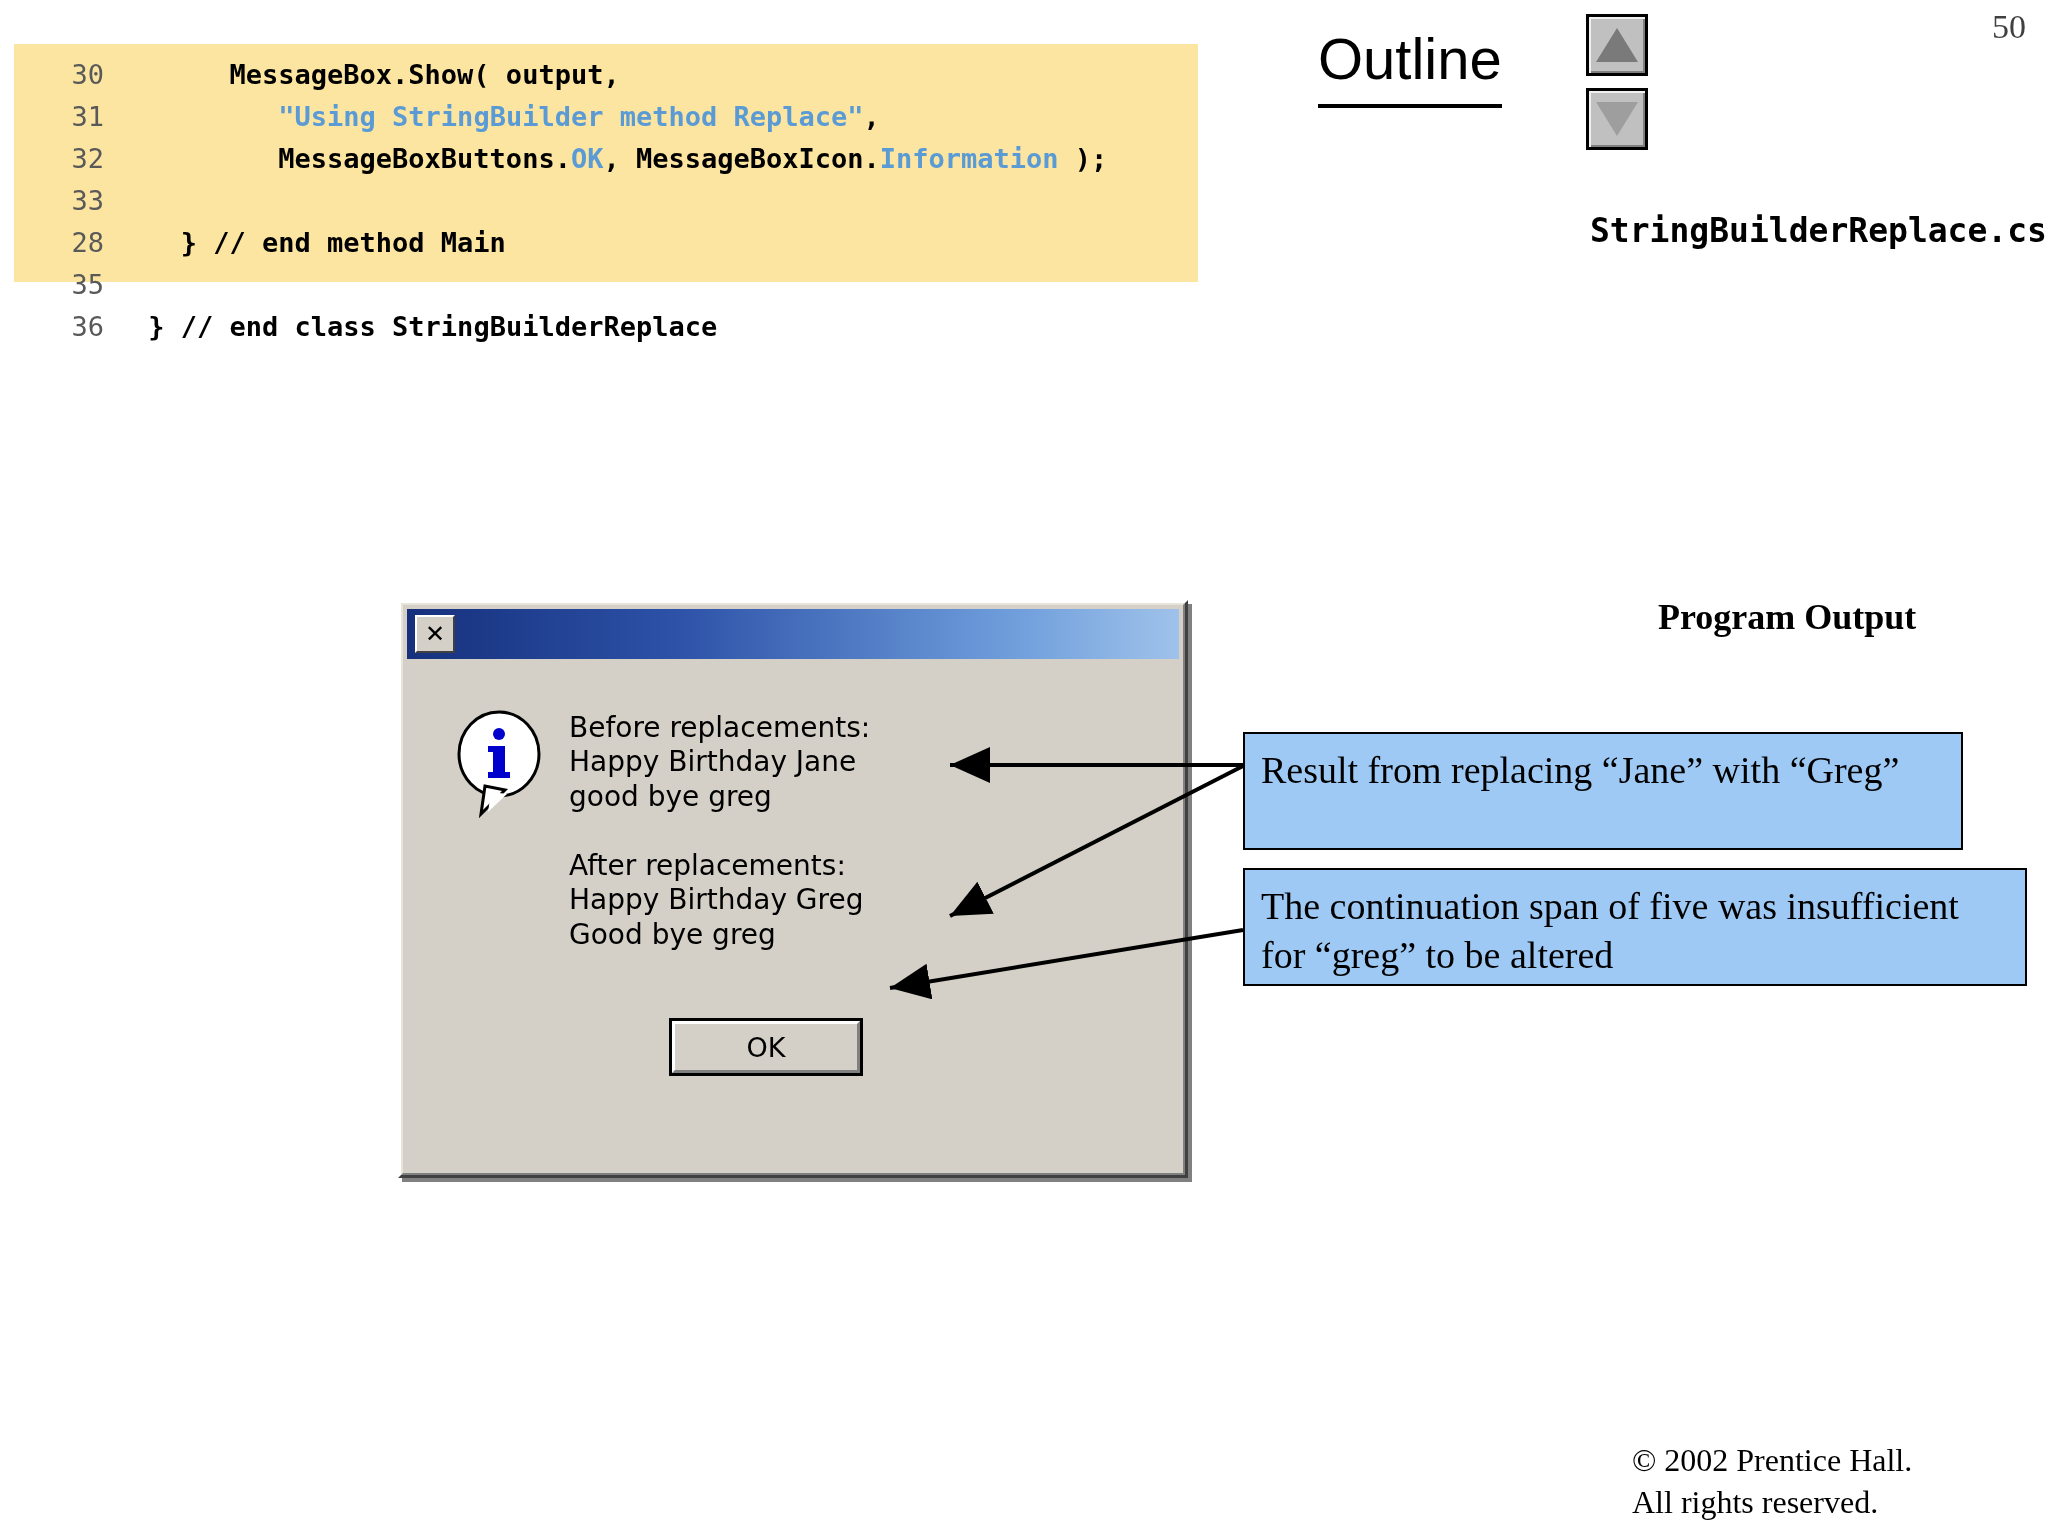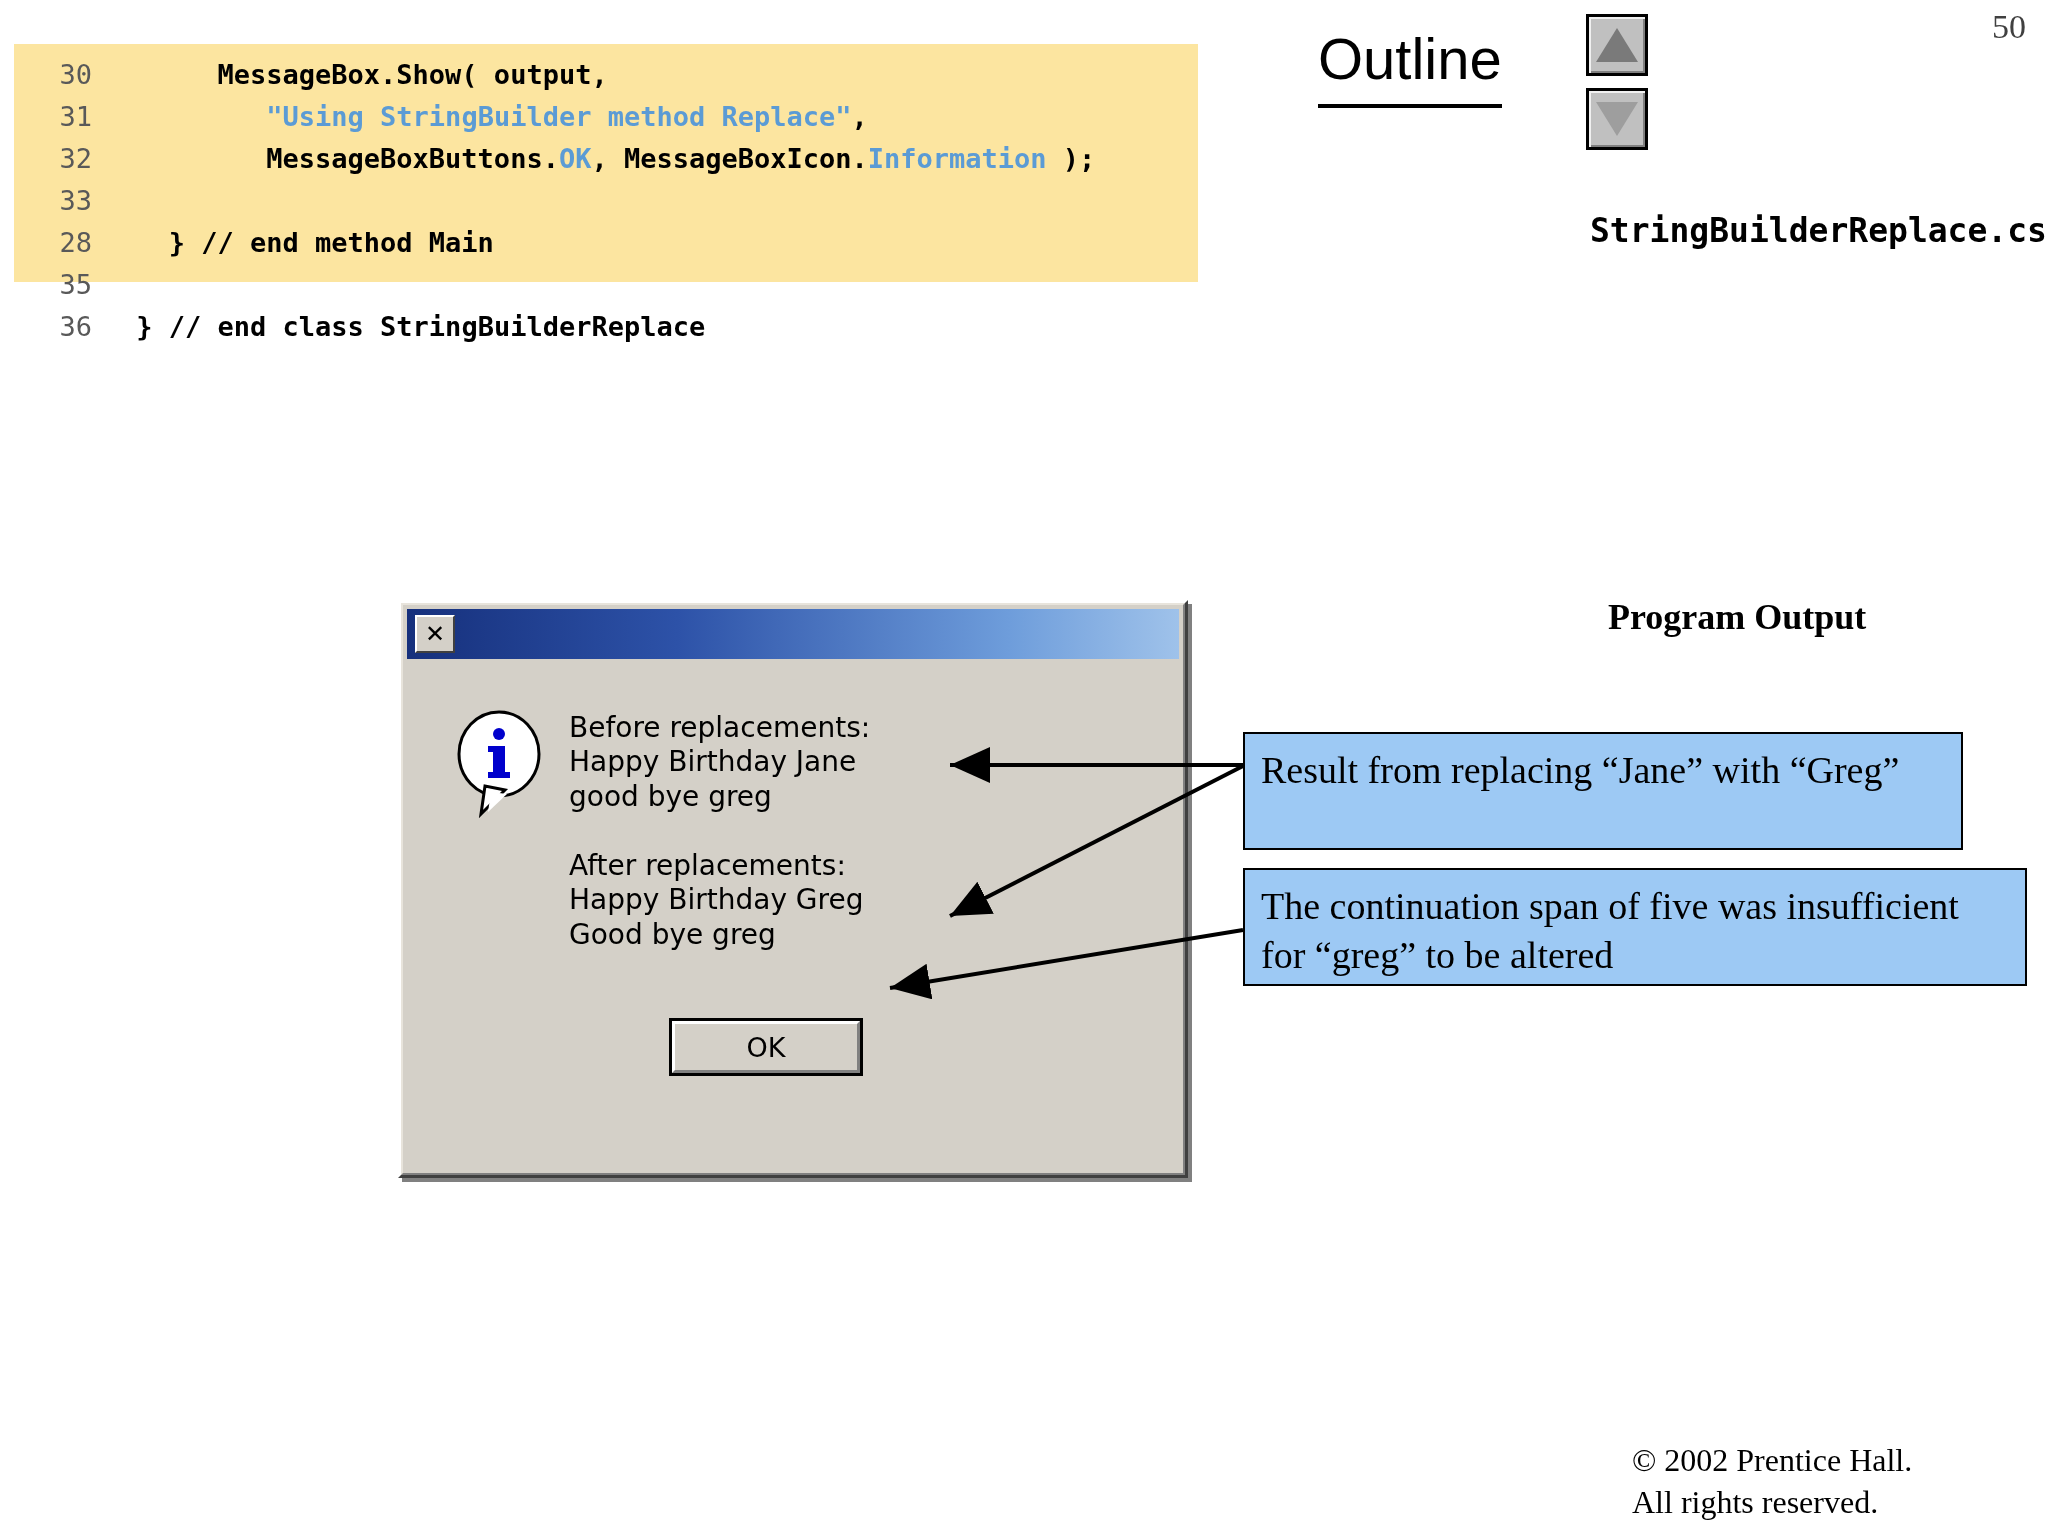--- a/index.html
+++ b/index.html
@@ -28,20 +28,21 @@
   }
   .code-line {
     display: flex;
     align-items: flex-start;
     height: 42px;
     font-family: "DejaVu Sans Mono", "Liberation Mono", monospace;
     font-size: 27px;
     font-weight: bold;
     line-height: 42px;
     white-space: pre;
+    padding-left: 12px;
   }
   .ln {
     width: 78px;
     text-align: right;
     color: #595959;
     font-weight: normal;
     flex: 0 0 78px;
   }
   .code-text {
     padding-left: 28px;
@@ -106,21 +107,21 @@
     width: 460px;
     font-family: "DejaVu Sans Mono", "Liberation Mono", monospace;
     font-size: 33px;
     font-weight: bold;
     color: #000;
     line-height: 1.28;
     word-break: break-all;
   }
   #program-output-label {
     position: absolute;
-    left: 1608px;
+    left: 1658px;
     top: 596px;
     font-family: "Liberation Serif", serif;
     font-weight: bold;
     font-size: 36px;
     color: #000;
   }
 
   
   #dialog {
     position: absolute;

